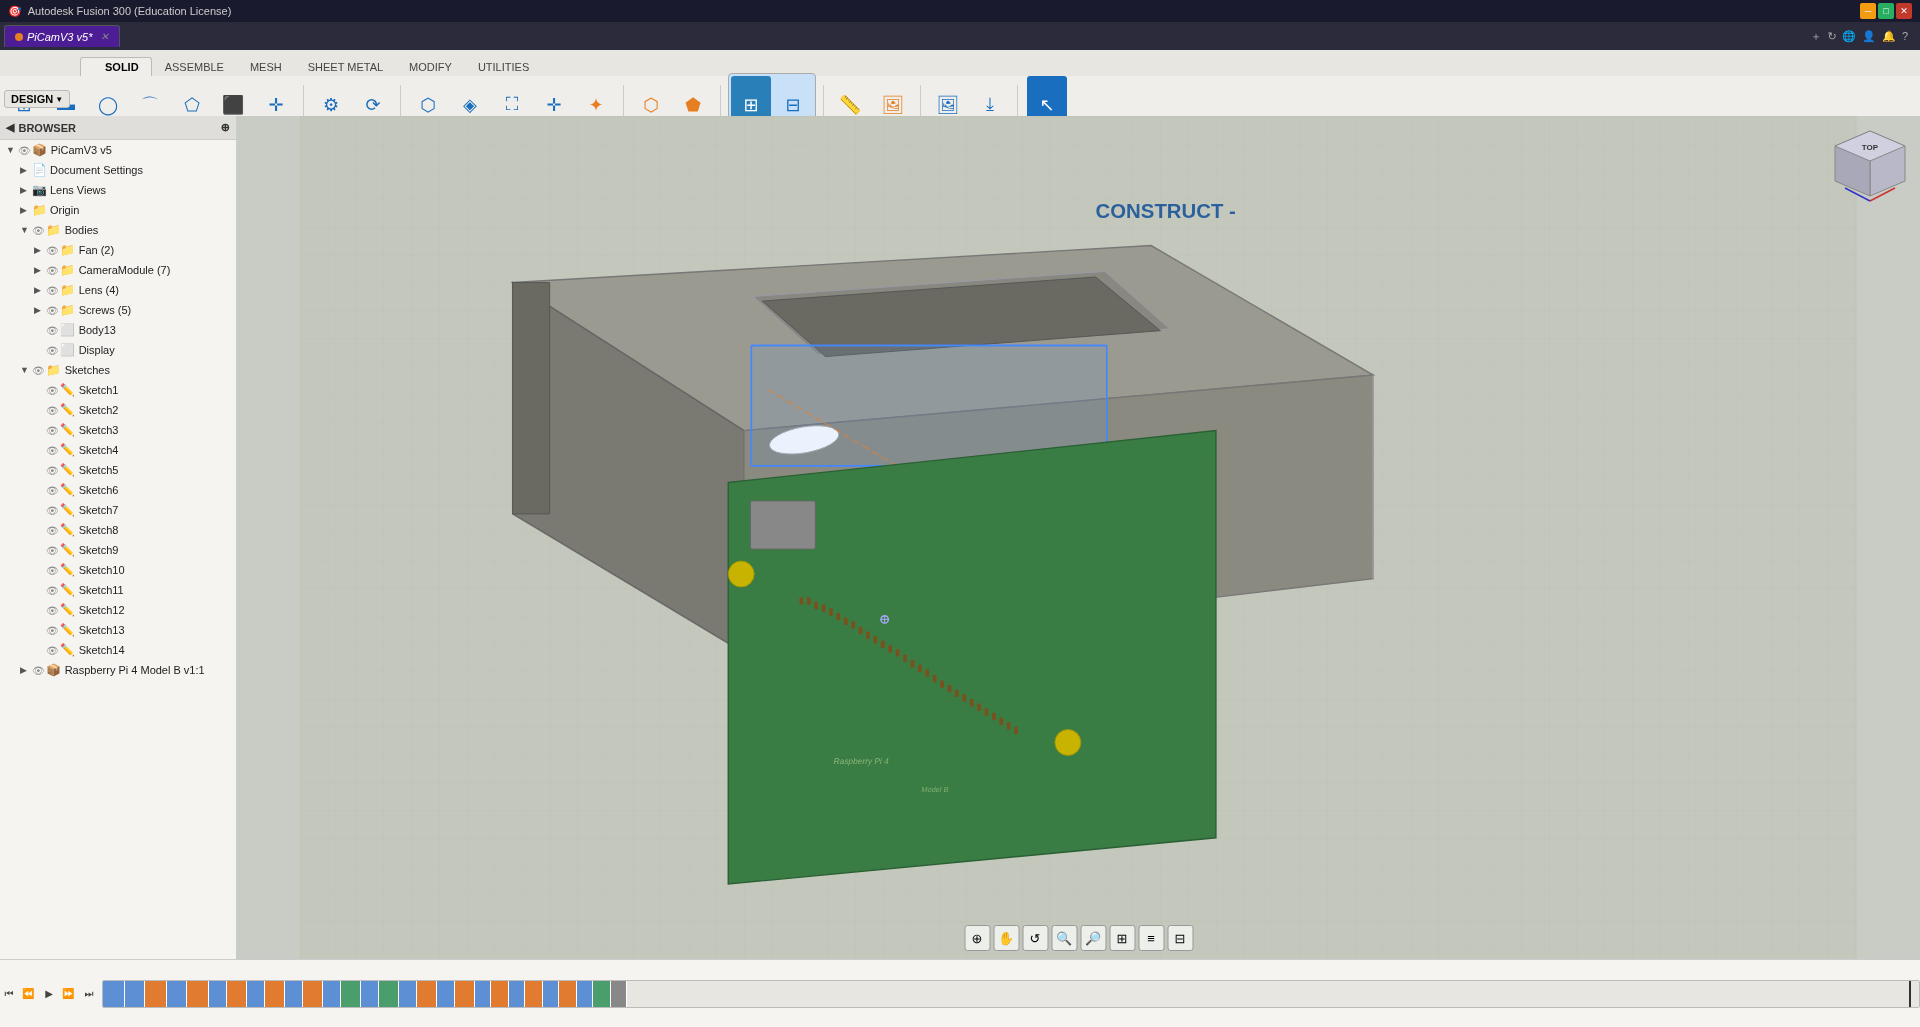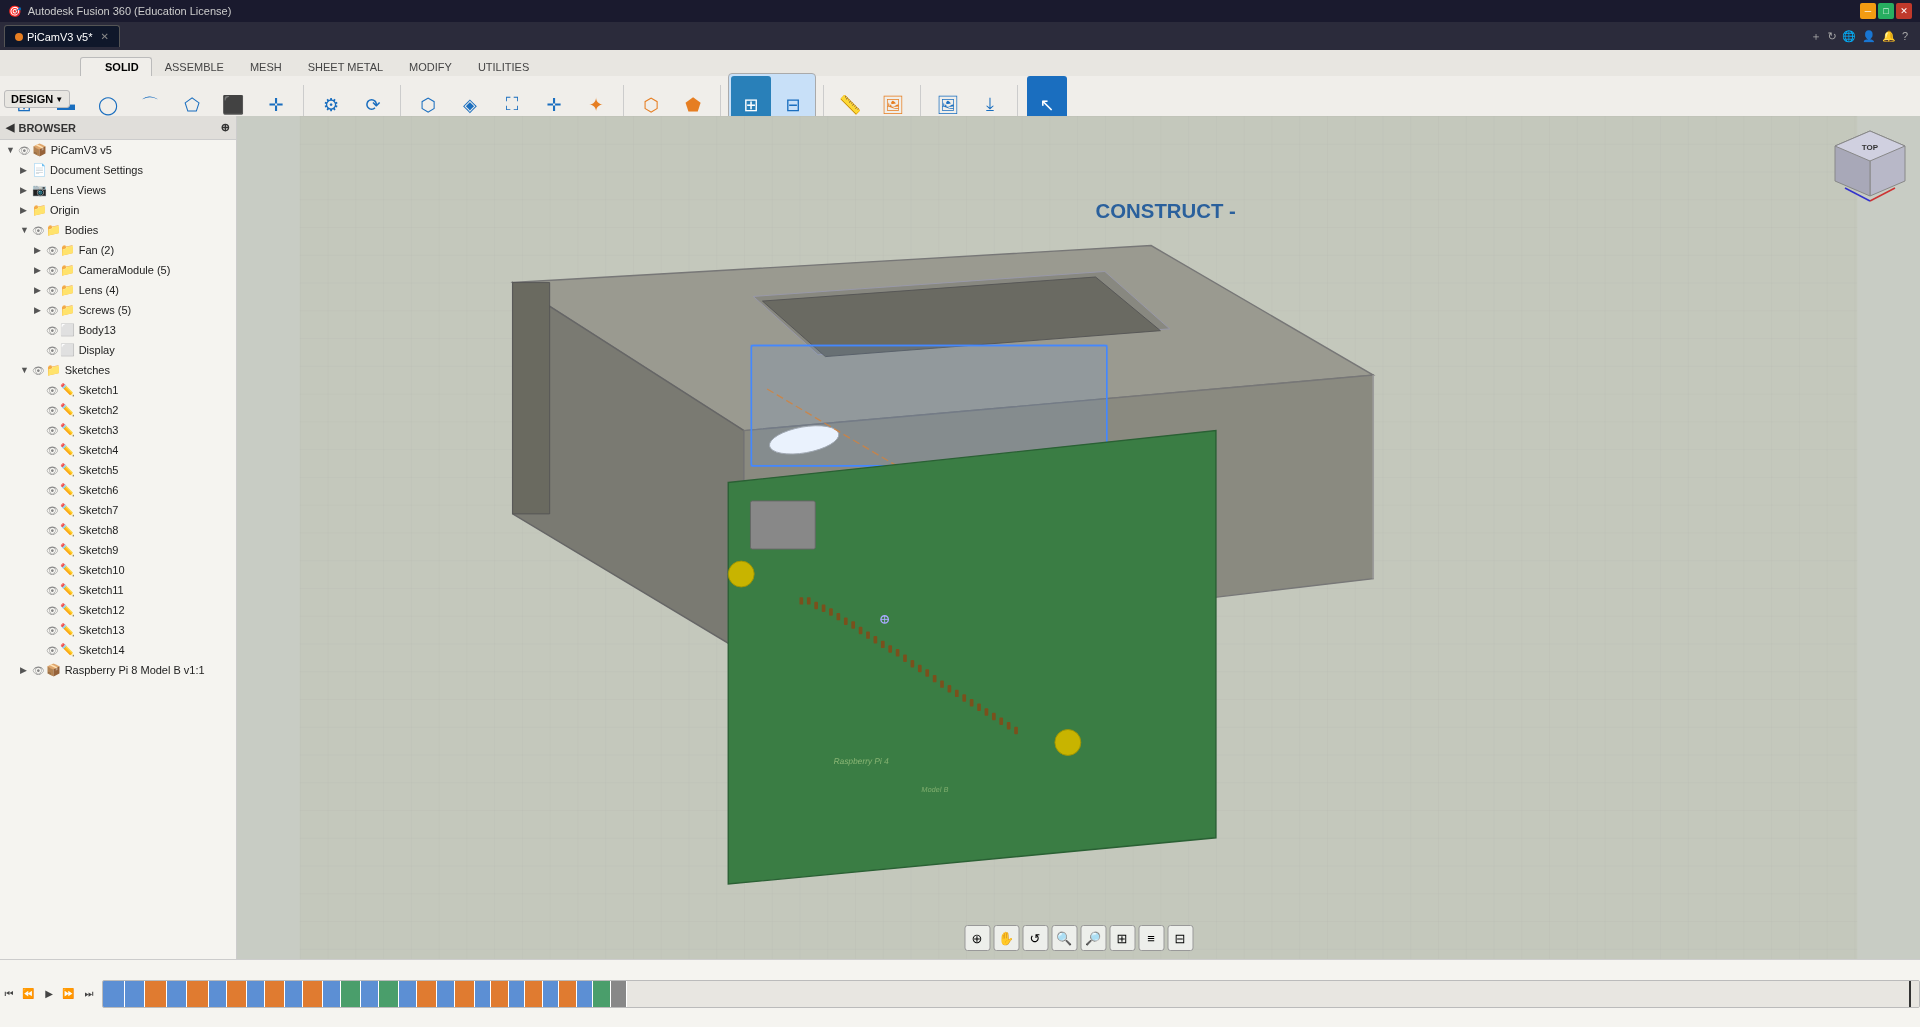--- a/index.html
+++ b/index.html
@@ -41,21 +41,21 @@
       padding: 0 10px;
       display: flex; align-items: center; gap: 4px;
       background: #3a3a4a;
       color: #ccc;
       border-radius: 3px 3px 0 0;
       cursor: pointer;
       font-size: 11px;
       border: 1px solid #555;
       border-bottom: none;
     }
-    .tab-item.active { background: #0f172a; color: #fff; }
+    .tab-item.active { background: #4c1d95; color: #fff; font-style: italic; }
     .tab-dot { width: 8px; height: 8px; border-radius: 50%; background: #e67e22; }
     .tab-close { color: #888; font-size: 10px; margin-left: 4px; cursor: pointer; }
 
     
     #toolbar-container {
       background: #f0eeea;
       border-bottom: 1px solid #ccc;
     }
     #toolbar-tabs {
       display: flex;
@@ -256,21 +256,21 @@
       border-radius: 4px;
       padding: 2px;
     }
   </style>
 </head>
 <body>
 
 <div id="titlebar">
   <div class="title-left">
     <span>🎯</span>
-    <span>Autodesk Fusion 360 (Education License)</span>
+    <span>Autodesk Fusion 300 (Education License)</span>
   </div>
   <div class="win-controls">
     <button class="win-btn min">─</button>
     <button class="win-btn max">□</button>
     <button class="win-btn close">✕</button>
   </div>
 </div>
 
 <div id="tabbar">
   <div class="tab-item active">
@@ -522,21 +522,21 @@
         <span class="arrow">▶</span>
         <span class="eye">👁</span>
         <span class="icon">📁</span>
         <span class="label">Fan (2)</span>
       </div>
       <div class="tree-item">
         <span class="indent" style="width: 30px;"></span>
         <span class="arrow">▶</span>
         <span class="eye">👁</span>
         <span class="icon">📁</span>
-        <span class="label">CameraModule (5)</span>
+        <span class="label">CameraModule (7)</span>
       </div>
       <div class="tree-item">
         <span class="indent" style="width: 30px;"></span>
         <span class="arrow">▶</span>
         <span class="eye">👁</span>
         <span class="icon">📁</span>
         <span class="label">Lens (4)</span>
       </div>
       <div class="tree-item">
         <span class="indent" style="width: 30px;"></span>
@@ -662,21 +662,21 @@
         <span class="arrow"></span>
         <span class="eye">👁</span>
         <span class="icon">✏️</span>
         <span class="label">Sketch14</span>
       </div>
       <div class="tree-item">
         <span class="indent" style="width: 16px;"></span>
         <span class="arrow">▶</span>
         <span class="eye">👁</span>
         <span class="icon">📦</span>
-        <span class="label">Raspberry Pi 8 Model B v1:1</span>
+        <span class="label">Raspberry Pi 4 Model B v1:1</span>
       </div>
     </div>
 </div>
 
 <div id="comments-panel">
   <div id="comments-header">
     <span>COMMENTS</span>
     <span style="cursor:pointer;">⊕</span>
   </div>
 </div>

